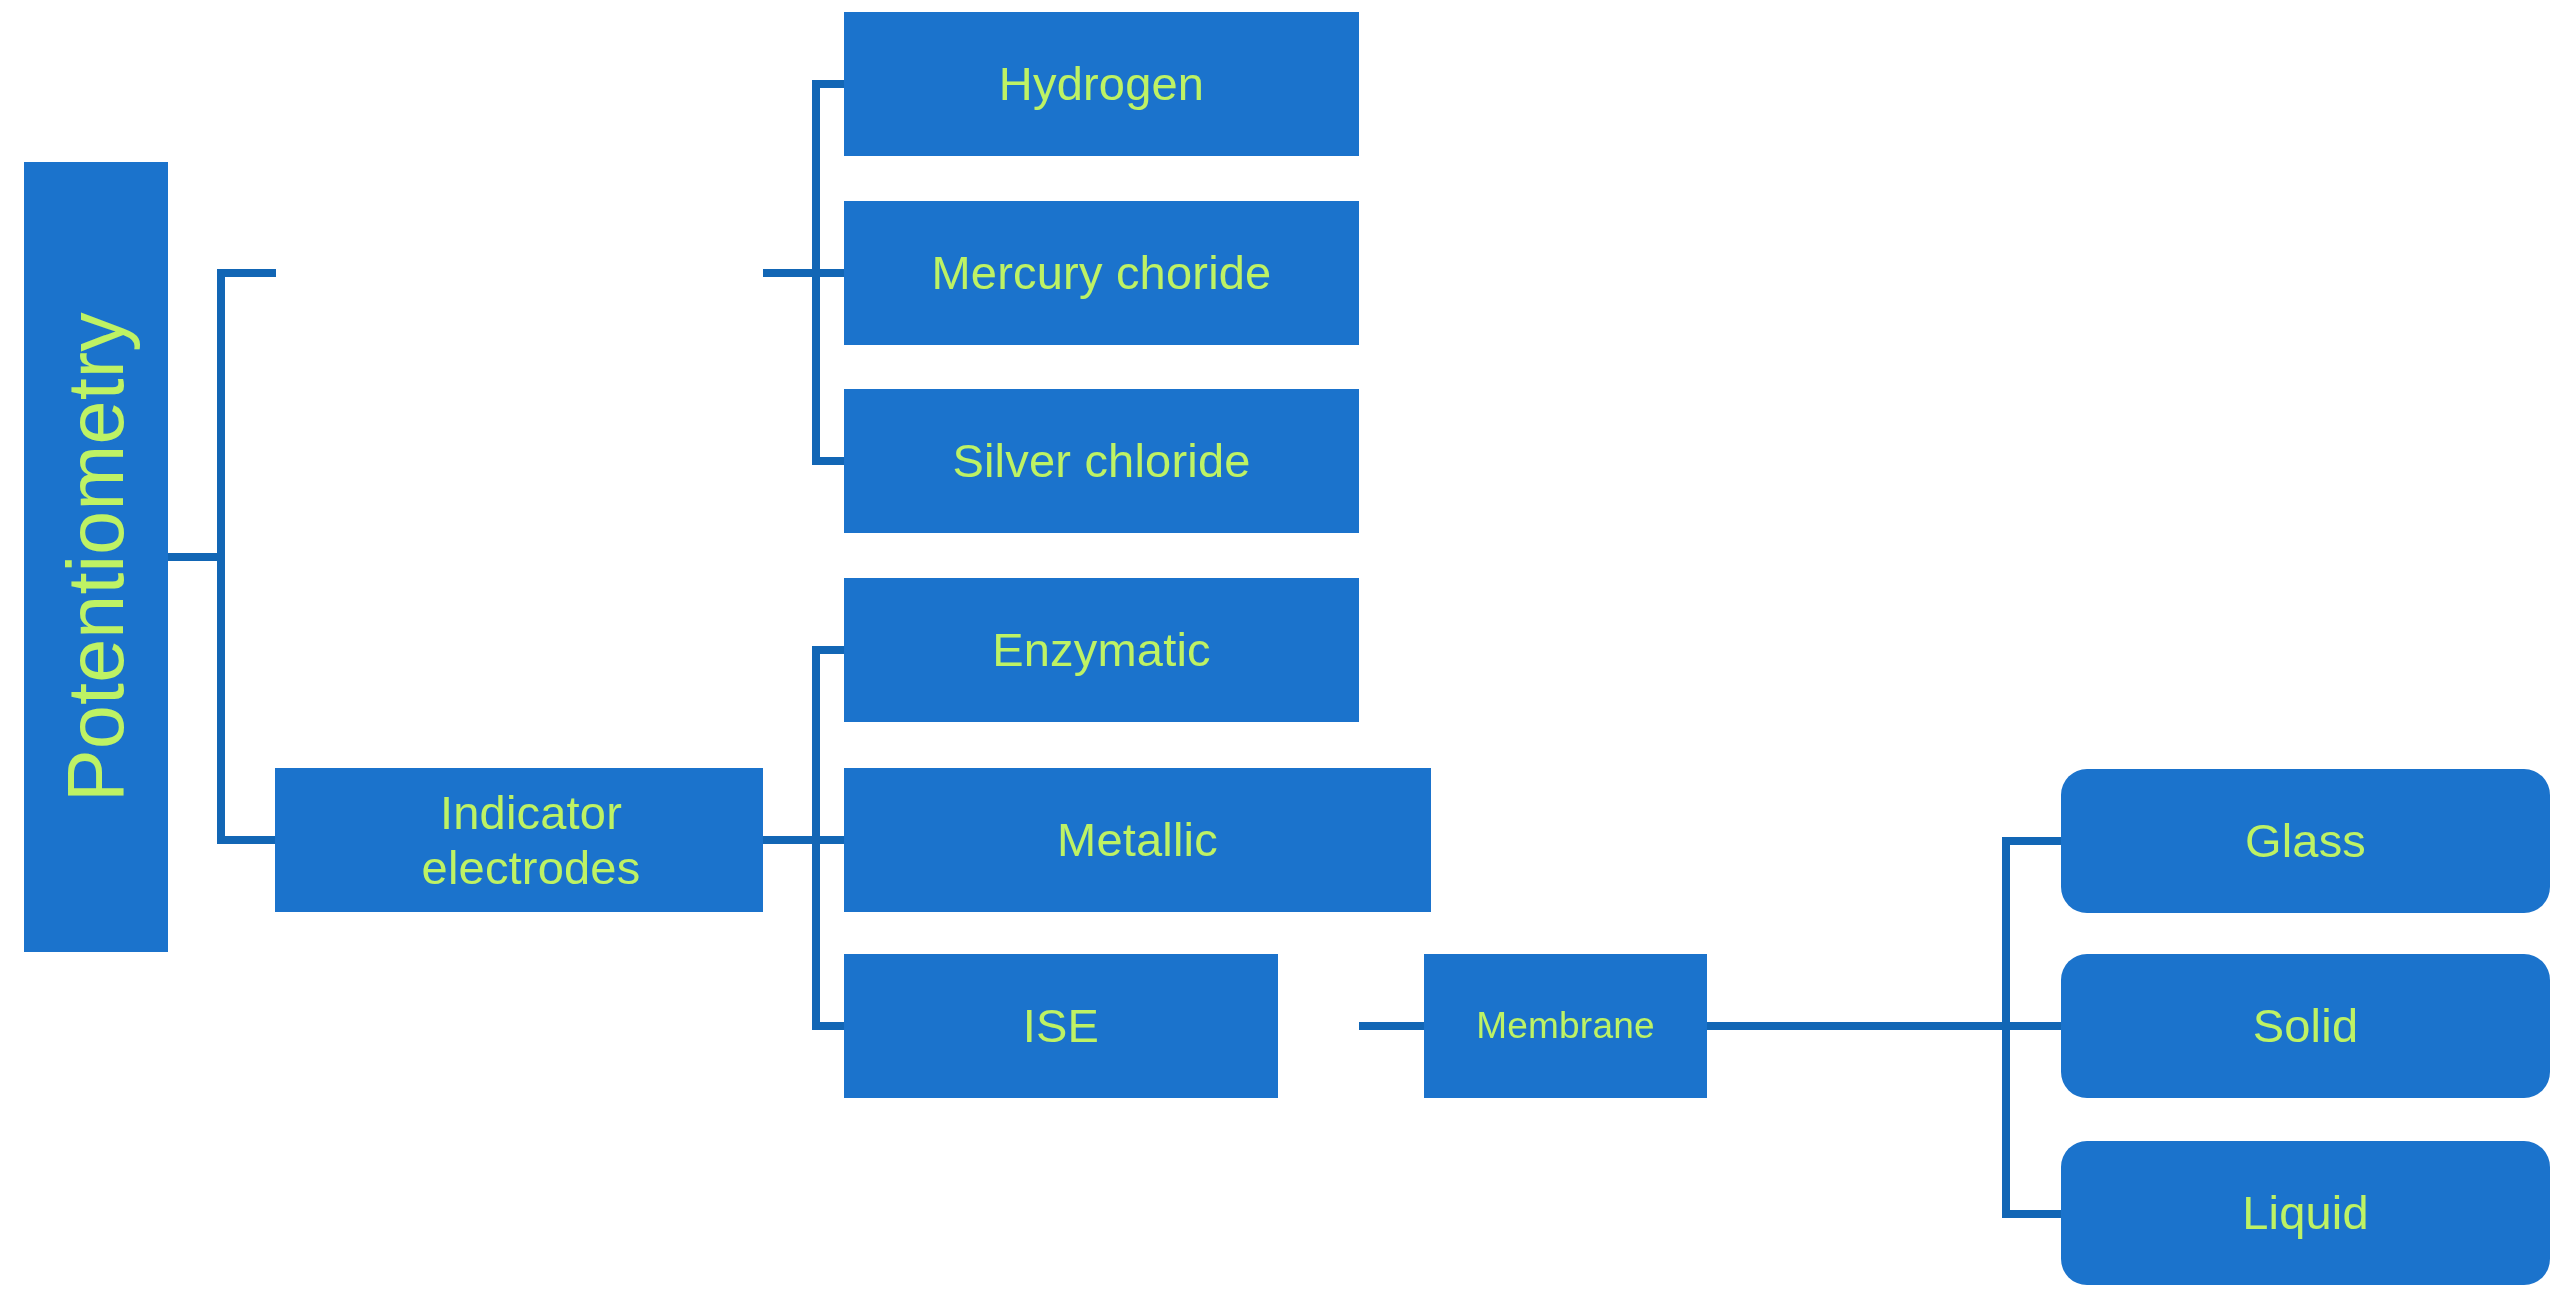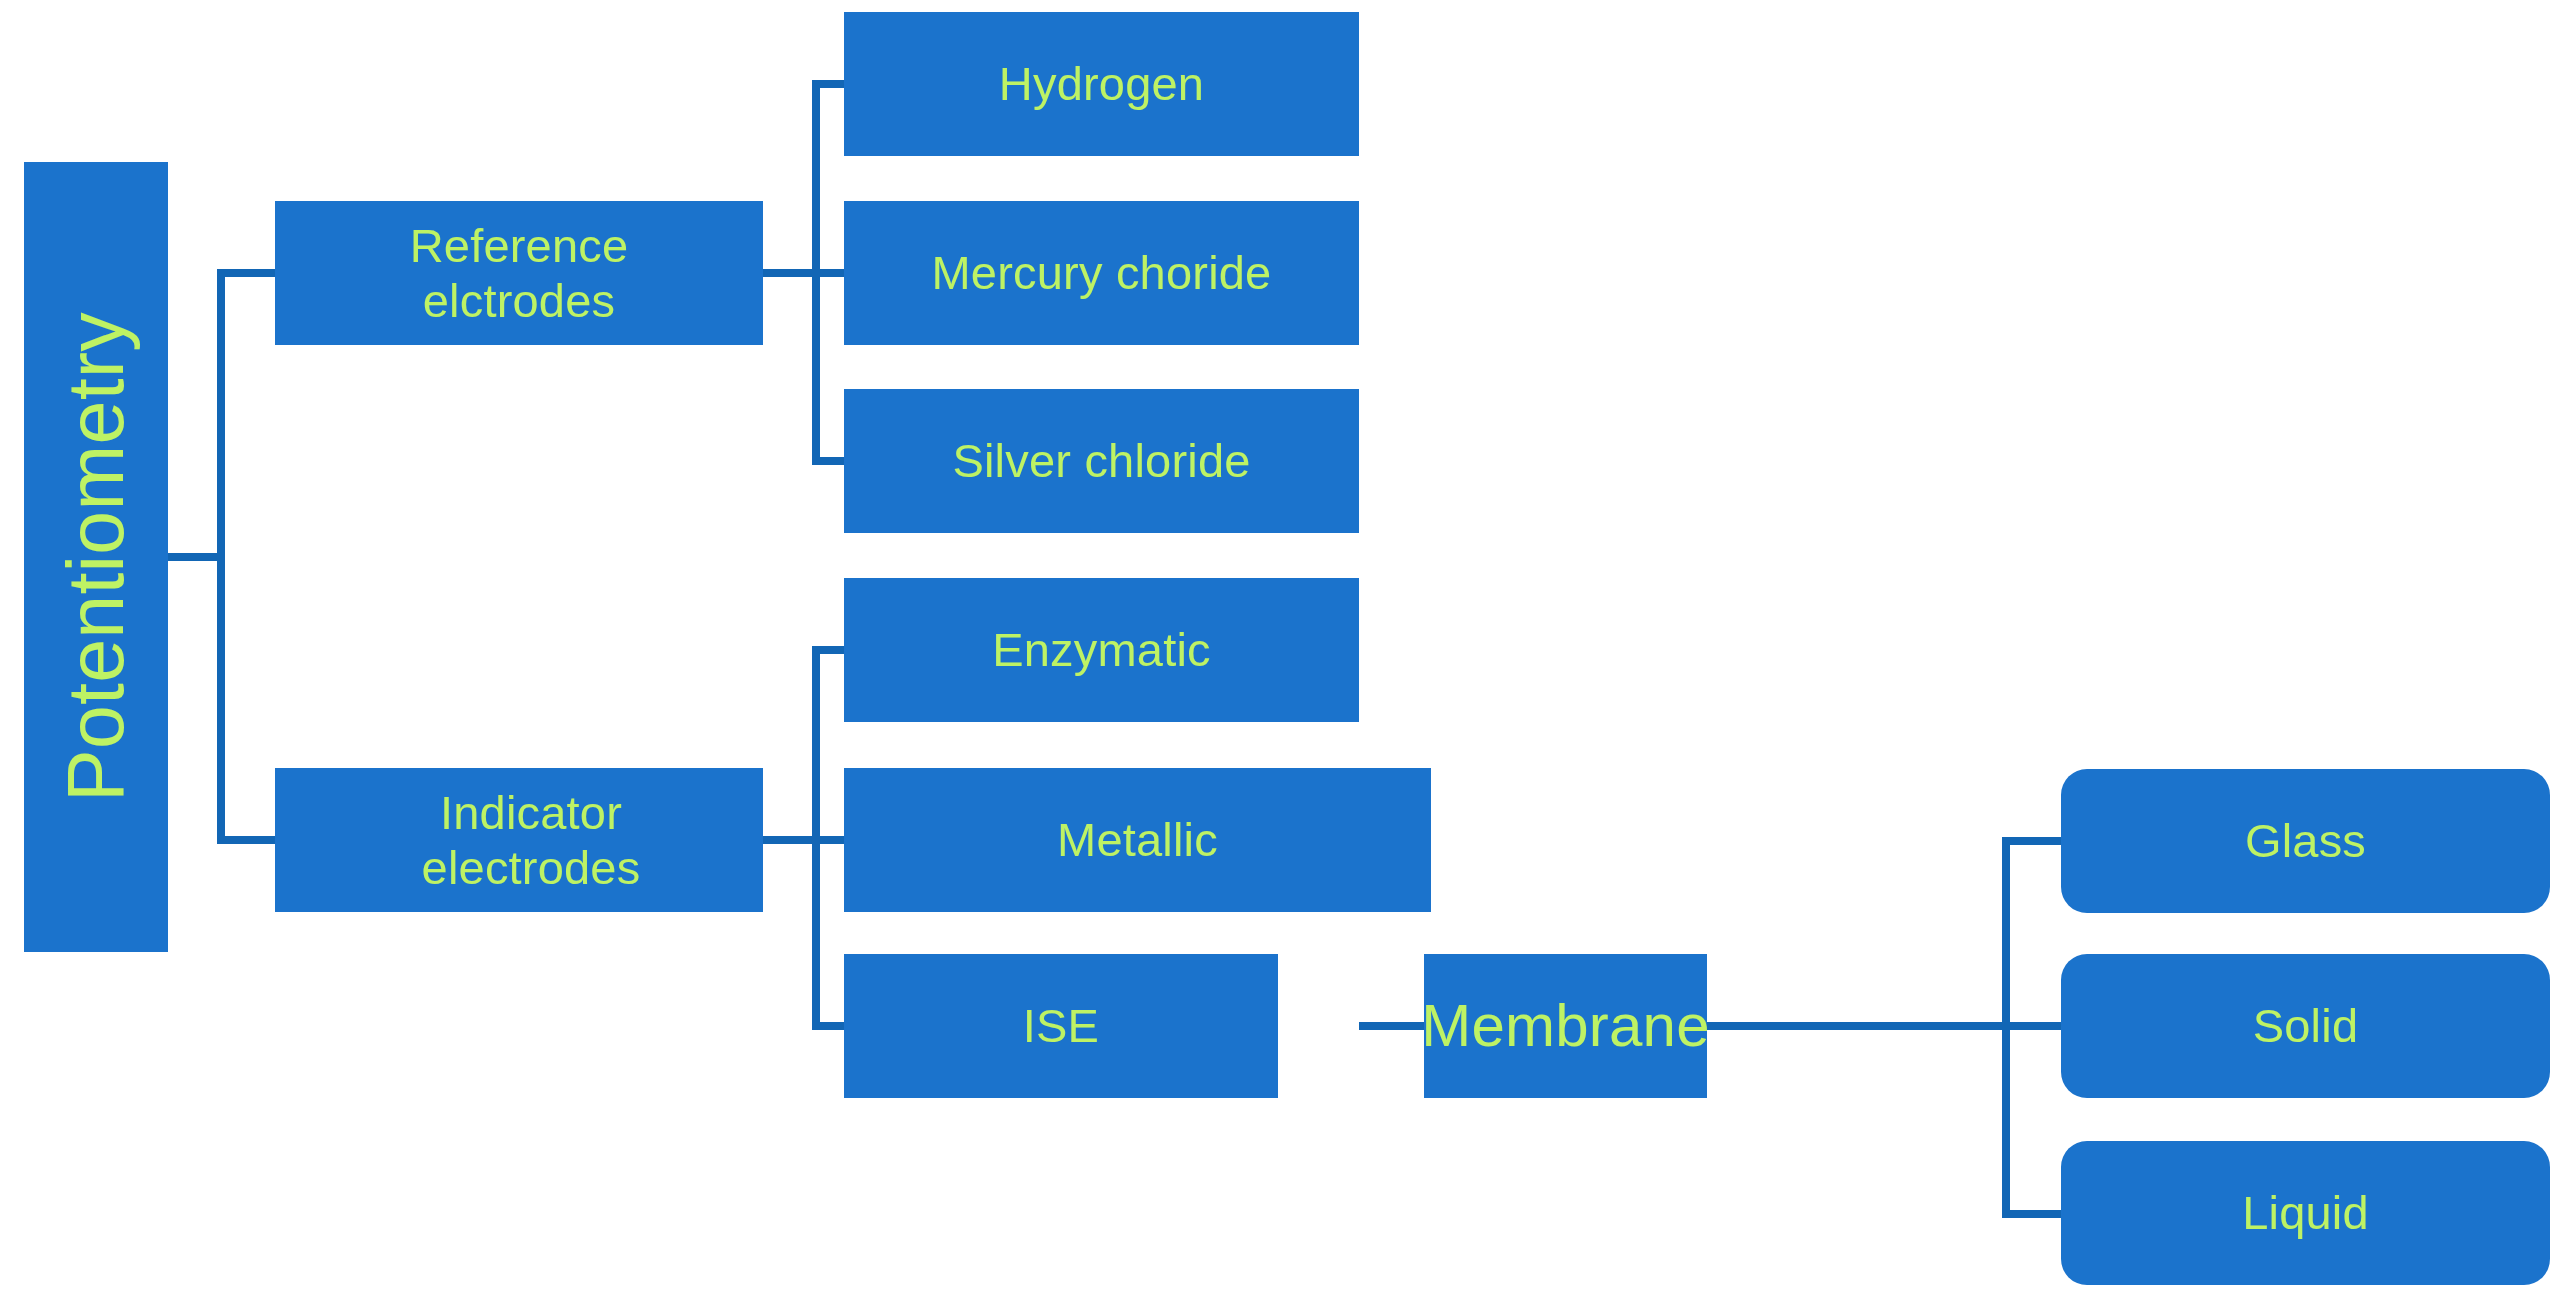--- a/index.html
+++ b/index.html
@@ -34,21 +34,21 @@
   .node-root {
     background: #1b73cc;
     writing-mode: vertical-rl;
     transform: rotate(180deg);
     font-size: 79px;
     font-weight: 400;
     padding: 0;
   }
   .node-level1 { font-size: 47px; }
   .node-level2 { font-size: 47px; }
-  .node-level3 { font-size: 60px; text-align: right; }
+  .node-level3 { font-size: 37px; text-align: right; }
   .node-level4 { font-size: 47px; border-radius: 26px; }
 
   .conn {
     position: absolute;
     background: #1266b5;
   }
   .conn-h { height: 7.6px; }
   .conn-v { width: 7.6px; }
 </style>
 </head>
@@ -80,22 +80,20 @@
 
   <div class="conn conn-h" style="left:1707px; top:1022px; width:44px;"></div>
   <div class="conn conn-v" style="left:2002px; top:837px; height:376px;"></div>
   <div class="conn conn-h" style="left:2002px; top:837px; width:59px;"></div>
   <div class="conn conn-h" style="left:2002px; top:1022px; width:59px;"></div>
   <div class="conn conn-h" style="left:2002px; top:1210px; width:59px;"></div>
   <div class="conn conn-h" style="left:1707px; top:1022px; width:300px;"></div>
 
   <div class="node node-root" style="left:23.5px; top:162px; width:144px; height:790px;">Potentiometry</div>
 
-  <div class="node node-level1" style="left:275px; top:201px; width:488px; height:144px;">Reference
-elctrodes</div>
 
   <div class="node node-level1" style="left:275px; top:768px; width:488px; height:144px;padding-left:24px;">Indicator
 electrodes</div>
 
   <div class="node node-level2" style="left:844px; top:12px; width:515px; height:144px;">Hydrogen</div>
 
   <div class="node node-level2" style="left:844px; top:201px; width:515px; height:144px;">Mercury choride</div>
 
   <div class="node node-level2" style="left:844px; top:389px; width:515px; height:144px;">Silver chloride</div>
 

